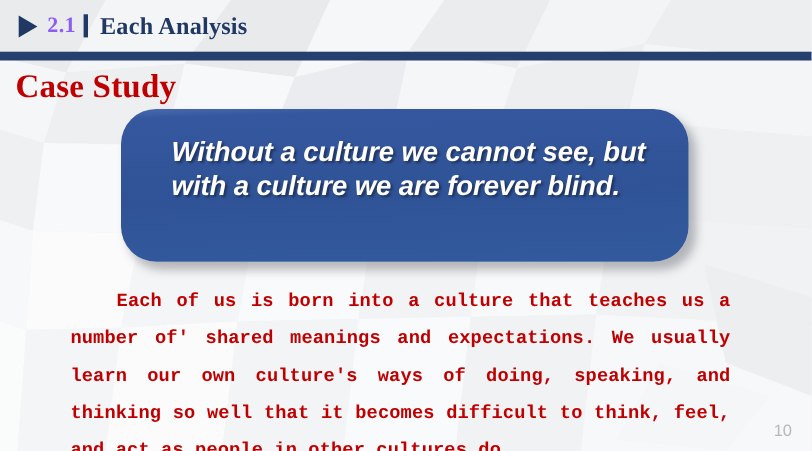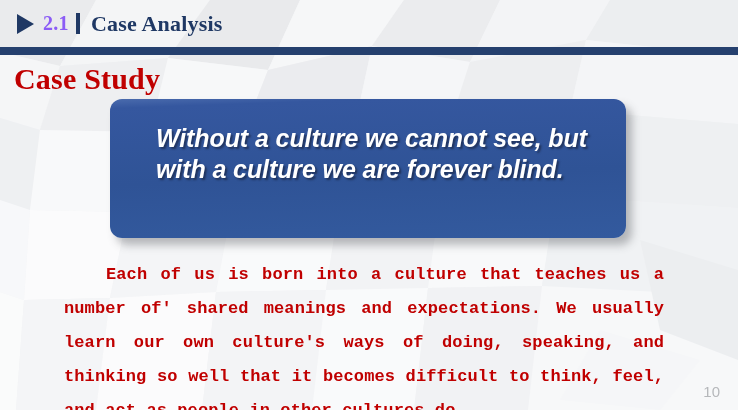--- a/index.html
+++ b/index.html
@@ -92,21 +92,21 @@
   }
 
   
   .quote-box {
     position: absolute;
     left: 110px;
     top: 99px;
     width: 516px;
     height: 139px;
     box-sizing: border-box;
-    border-radius: 12px;
+    border-radius: 32px;
     background: linear-gradient(178deg, #4a6bad 0%, #35579f 6%, #2f5396 55%, #335a9e 100%);
     box-shadow: 6px 7px 9px rgba(60, 62, 68, .34);
     padding: 24px 26px 10px 46px;
   }
   .quote-text {
     font-family: "Liberation Sans", sans-serif;
     font-weight: bold;
     font-style: italic;
     font-size: 25px;
     line-height: 31px;
@@ -185,21 +185,21 @@
     <polygon points="428,288 542,286 528,410 414,410" fill="#f1f2f4"></polygon>
     <polygon points="542,286 738,296 738,410 528,410" fill="#f7f8f9"></polygon>
     <polygon points="640,240 738,270 738,360 660,330" fill="#eceef0"></polygon>
     <polygon points="600,330 700,360 660,410 560,400" fill="#f5f6f8"></polygon>
   </svg>
 
   <div class="header">
     <div class="header-triangle"></div>
     <div class="header-number">2.1</div>
     <div class="header-divider"></div>
-    <div class="header-title">Case Analysis</div>
+    <div class="header-title">Each Analysis</div>
   </div>
   <div class="header-rule"></div>
 
   <div class="section-heading">Case Study</div>
 
   <div class="quote-box">
     <div class="quote-text">Without a culture we cannot see, but with a culture we are forever blind.</div>
   </div>
 
   <div class="body-paragraph">Each of us is born into a culture that teaches us a number of' shared meanings and expectations. We usually learn our own culture's ways of doing, speaking, and thinking so well that it becomes difficult to think, feel, and act as people in other cultures do.</div>

